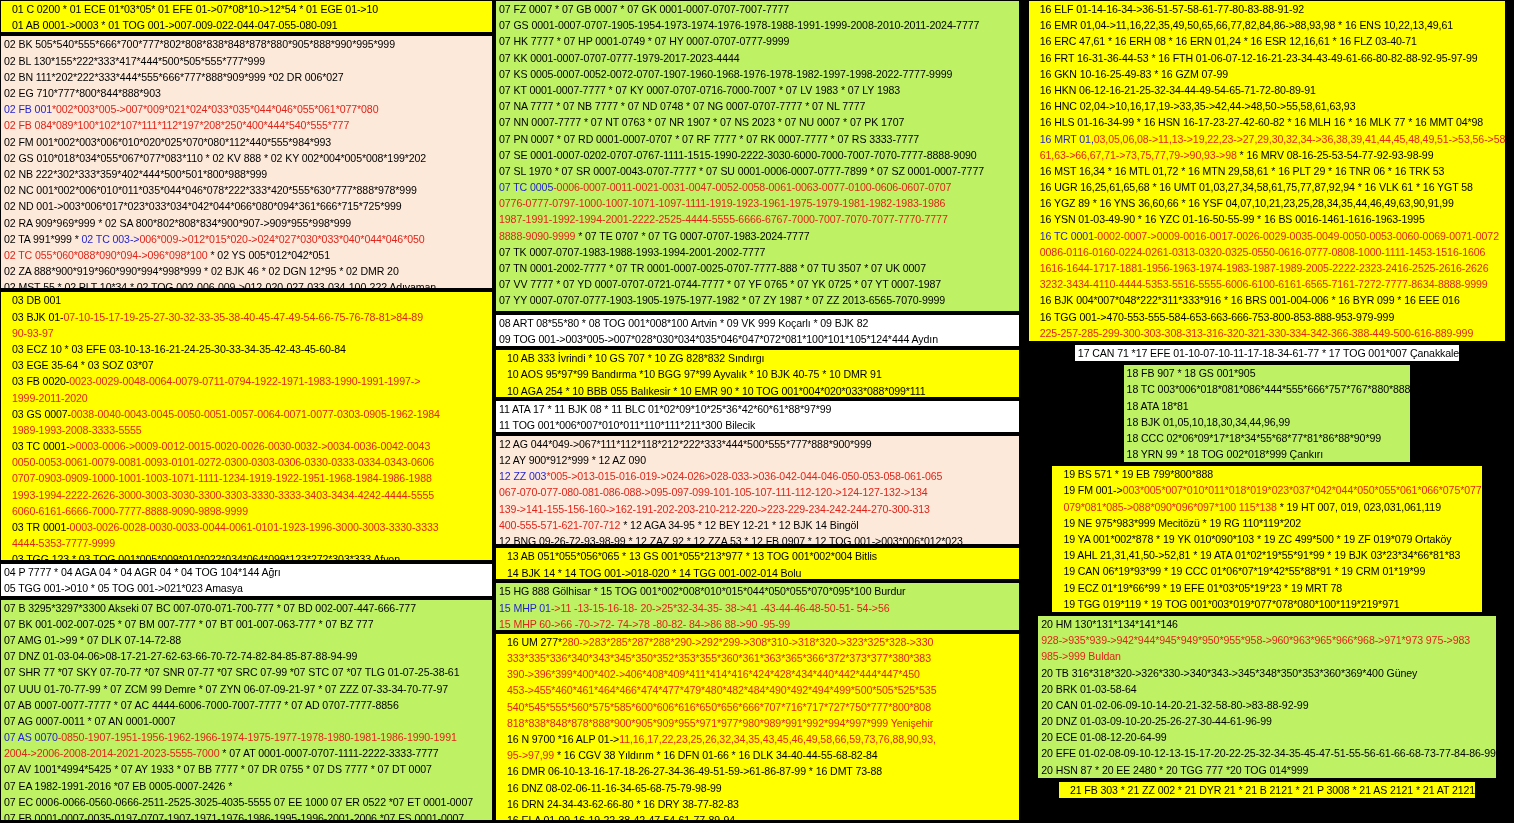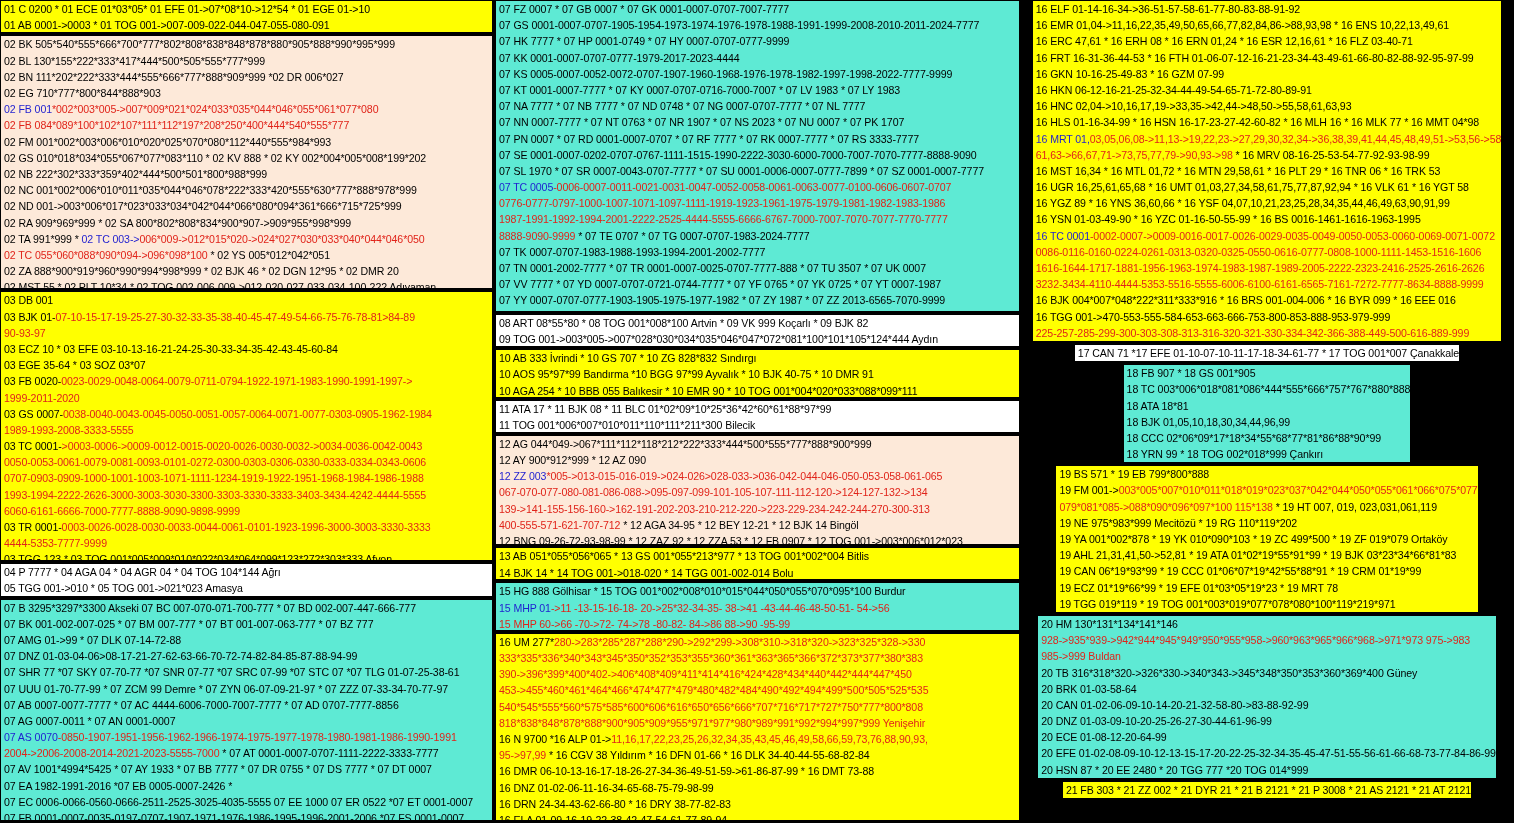--- a/index.html
+++ b/index.html
@@ -3,22 +3,22 @@
 <meta charset="utf-8">
 <style>
   html, body { margin:0; padding:0; background:#000; }
   body { width:1514px; height:823px; overflow:hidden; font-family:"Liberation Sans", sans-serif; }
   .page { position:relative; width:1514px; height:823px; background:#000; }
   .col { position:absolute; top:0; height:823px; display:flex; flex-direction:column; }
   .col.c1 { left:0; width:493px; }
   .col.c2 { left:495px; width:525px; }
   .col.c3 { left:1022px; width:490px;align-items:center; }
   .block { border:1px solid #000; box-sizing:border-box; margin-bottom:2px; overflow:hidden; }
-  .block.yellow { background:#ffff00; }
-  .block.pink { background:#5eead4; }
+  .block.yellow { background:#ffff00;padding-left:8px; }
+  .block.pink { background:#bef264; }
   .block.peach { background:#fde9d9; }
   .block.white { background:#ffffff; }
   .line { font-size:10.6px; line-height:16.2px; height:16.2px; white-space:nowrap; color:#000; padding-left:3px; letter-spacing:-0.1px; }
   .b { color:#1f1fd0; }
   .r { color:#e0241a; }
   .k { color:#000; }
 </style>
 </head>
 <body>
 
@@ -143,21 +143,21 @@
       <div class="block yellow">
         <div class="line"><span class="k">16 UM 277*</span><span class="r">280-&gt;283*285*287*288*290-&gt;292*299-&gt;308*310-&gt;318*320-&gt;323*325*328-&gt;330</span></div>
         <div class="line"><span class="r">333*335*336*340*343*345*350*352*353*355*360*361*363*365*366*372*373*377*380*383</span></div>
         <div class="line"><span class="r">390-&gt;396*399*400*402-&gt;406*408*409*411*414*416*424*428*434*440*442*444*447*450</span></div>
         <div class="line"><span class="r">453-&gt;455*460*461*464*466*474*477*479*480*482*484*490*492*494*499*500*505*525*535</span></div>
         <div class="line"><span class="r">540*545*555*560*575*585*600*606*616*650*656*666*707*716*717*727*750*777*800*808</span></div>
         <div class="line"><span class="r">818*838*848*878*888*900*905*909*955*971*977*980*989*991*992*994*997*999 Yenişehir</span></div>
         <div class="line"><span class="k">16 N 9700 *16 ALP 01-&gt;</span><span class="r">11,16,17,22,23,25,26,32,34,35,43,45,46,49,58,66,59,73,76,88,90,93,</span></div>
         <div class="line"><span class="r">95-&gt;97,99</span><span class="k"> * 16 CGV 38 Yıldırım * 16 DFN 01-66 * 16 DLK 34-40-44-55-68-82-84</span></div>
         <div class="line"><span class="k">16 DMR 06-10-13-16-17-18-26-27-34-36-49-51-59-&gt;61-86-87-99 * 16 DMT 73-88</span></div>
-        <div class="line"><span class="k">16 DNZ 01-02-06-11-16-34-65-68-75-79-98-99</span></div>
+        <div class="line"><span class="k">16 DNZ 08-02-06-11-16-34-65-68-75-79-98-99</span></div>
         <div class="line"><span class="k">16 DRN 24-34-43-62-66-80 * 16 DRY 38-77-82-83</span></div>
         <div class="line"><span class="k">16 ELA 01-09-16-19-22-38-42-47-54-61-77-89-94</span></div>
       </div>
     </div>
   <div class="col c3">
       <div class="block yellow">
         <div class="line"><span class="k">16 ELF 01-14-16-34-&gt;36-51-57-58-61-77-80-83-88-91-92</span></div>
         <div class="line"><span class="k">16 EMR 01,04-&gt;11,16,22,35,49,50,65,66,77,82,84,86-&gt;88,93,98 * 16 ENS 10,22,13,49,61</span></div>
         <div class="line"><span class="k">16 ERC 47,61 * 16 ERH 08 * 16 ERN 01,24 * 16 ESR 12,16,61 * 16 FLZ 03-40-71</span></div>
         <div class="line"><span class="k">16 FRT 16-31-36-44-53 * 16 FTH 01-06-07-12-16-21-23-34-43-49-61-66-80-82-88-92-95-97-99</span></div>

